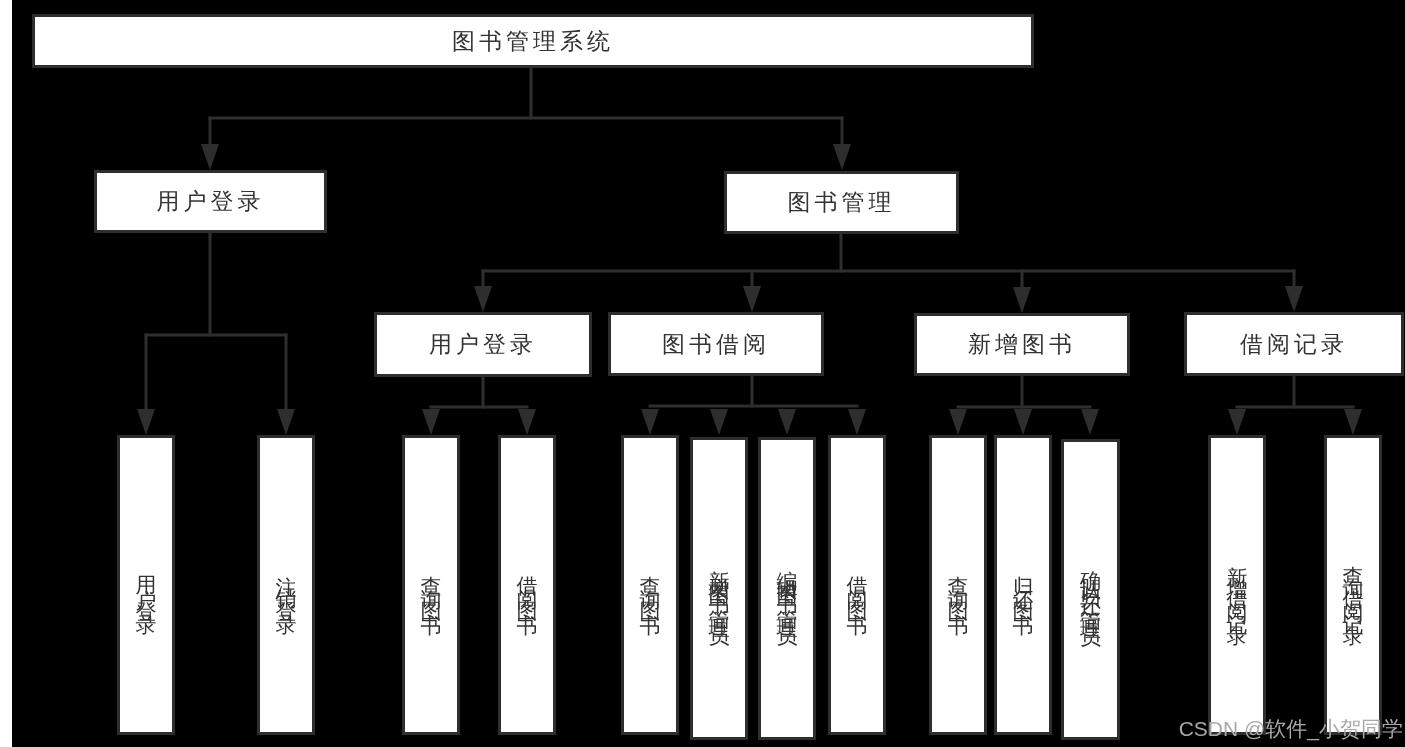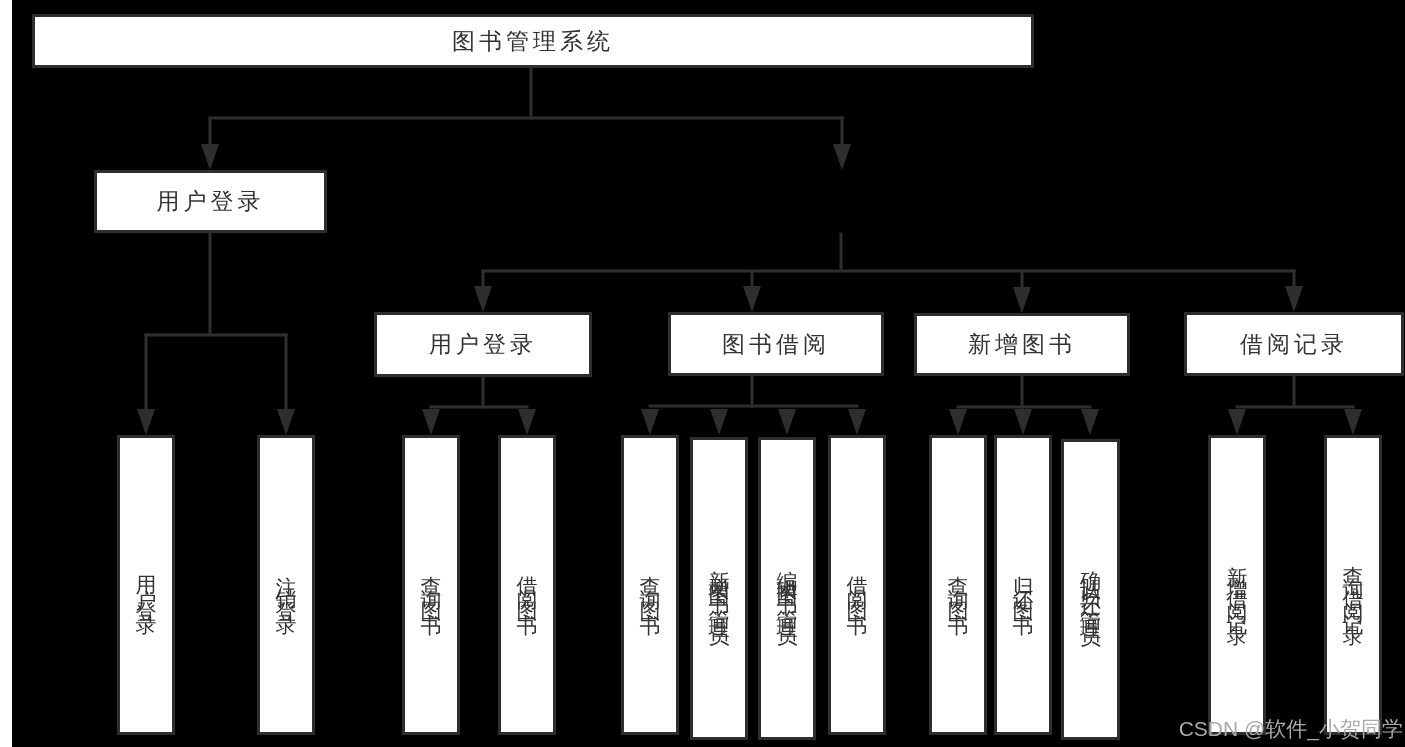--- a/index.html
+++ b/index.html
@@ -109,25 +109,28 @@
     </g>
   </svg>
 
   <div class="box" style="left:20px;top:14px;width:1002px;height:54px">
     <span class="hl">图书管理系统</span>
   </div>
 
   <div class="box" style="left:82px;top:170px;width:233px;height:63px">
     <span class="hl">用户登录</span>
   </div>
+  <div class="box" style="left:712px;top:171px;width:235px;height:63px">
+    <span class="hl">图书管理</span>
+  </div>
 
   <div class="box" style="left:362px;top:312px;width:218px;height:65px">
     <span class="hl">用户登录</span>
   </div>
-  <div class="box" style="left:656px;top:312px;width:216px;height:64px">
+  <div class="box" style="left:596px;top:312px;width:216px;height:64px">
     <span class="hl">图书借阅</span>
   </div>
   <div class="box" style="left:902px;top:313px;width:216px;height:63px">
     <span class="hl">新增图书</span>
   </div>
   <div class="box" style="left:1172px;top:312px;width:220px;height:64px">
     <span class="hl">借阅记录</span>
   </div>
 
   <div class="box" style="left:105px;top:435px;width:58px;height:300px">

